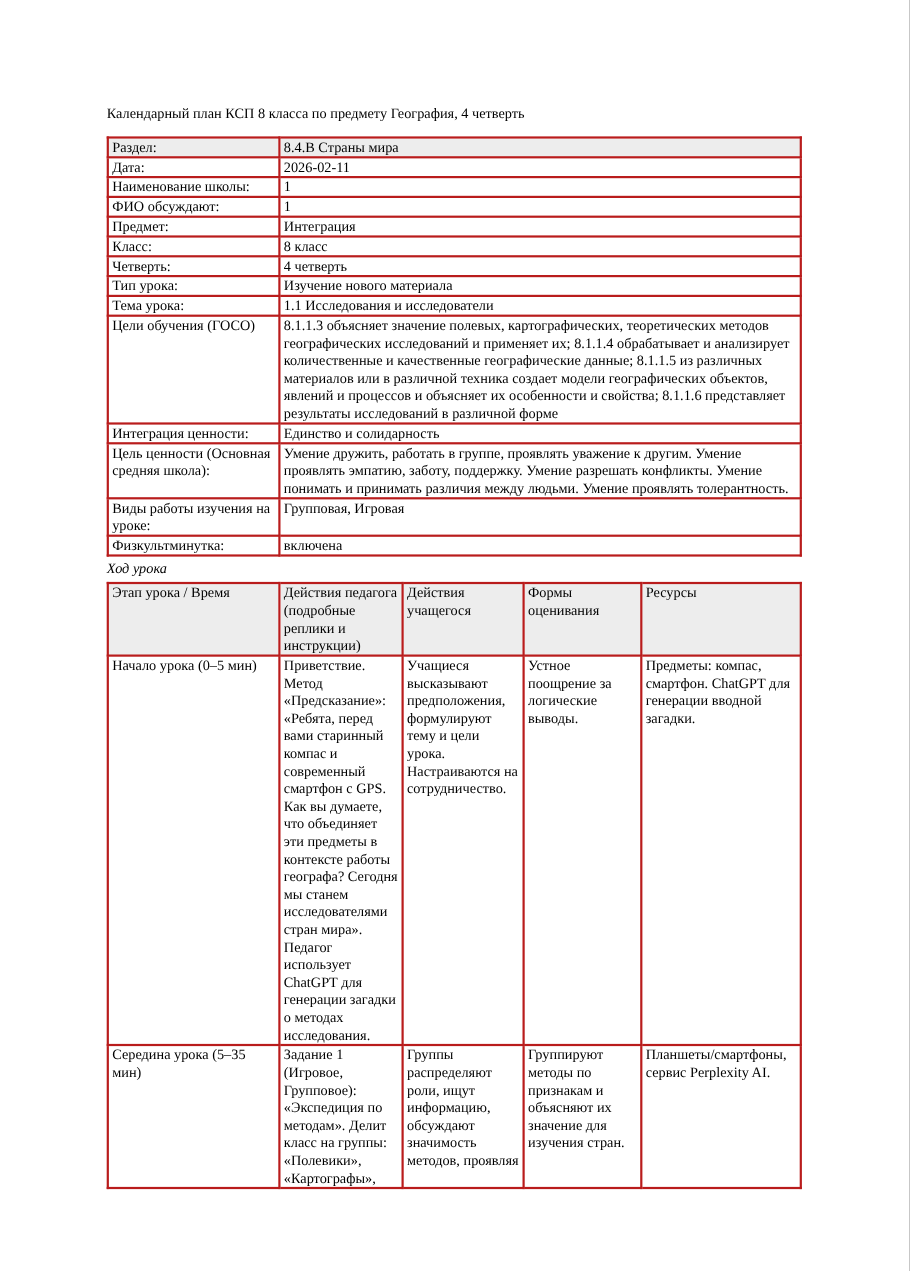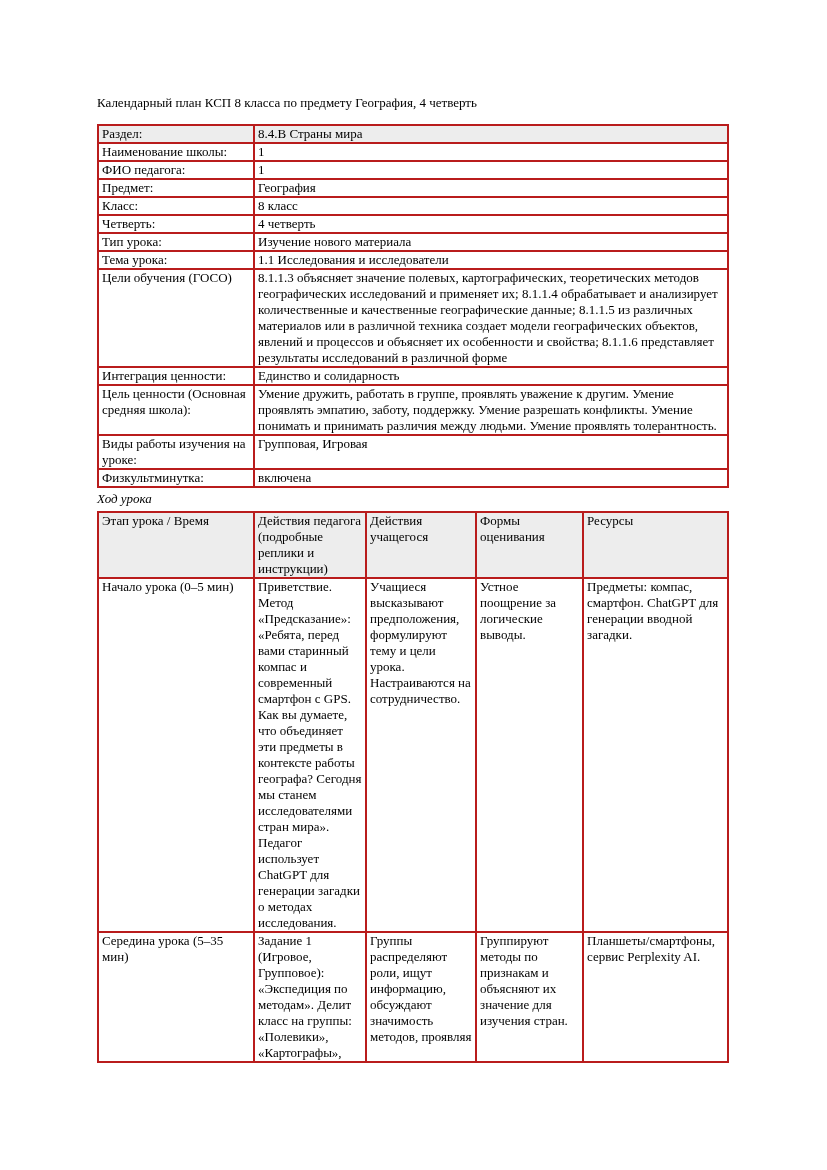--- a/index.html
+++ b/index.html
@@ -61,30 +61,34 @@
     <colgroup>
         <col class="c-label">
         <col class="c-value">
       </colgroup>
     <tbody>
       <tr class="shaded">
         <td>Раздел:</td>
         <td>8.4.B Страны мира</td>
       </tr>
       <tr>
+        <td>Дата:</td>
+        <td>2026-02-11</td>
+      </tr>
+      <tr>
         <td>Наименование школы:</td>
         <td>1</td>
       </tr>
       <tr>
-        <td>ФИО педагога:</td>
+        <td>ФИО обсуждают:</td>
         <td>1</td>
       </tr>
       <tr>
         <td>Предмет:</td>
-        <td>География</td>
+        <td>Интеграция</td>
       </tr>
       <tr>
         <td>Класс:</td>
         <td>8 класс</td>
       </tr>
       <tr>
         <td>Четверть:</td>
         <td>4 четверть</td>
       </tr>
       <tr>

